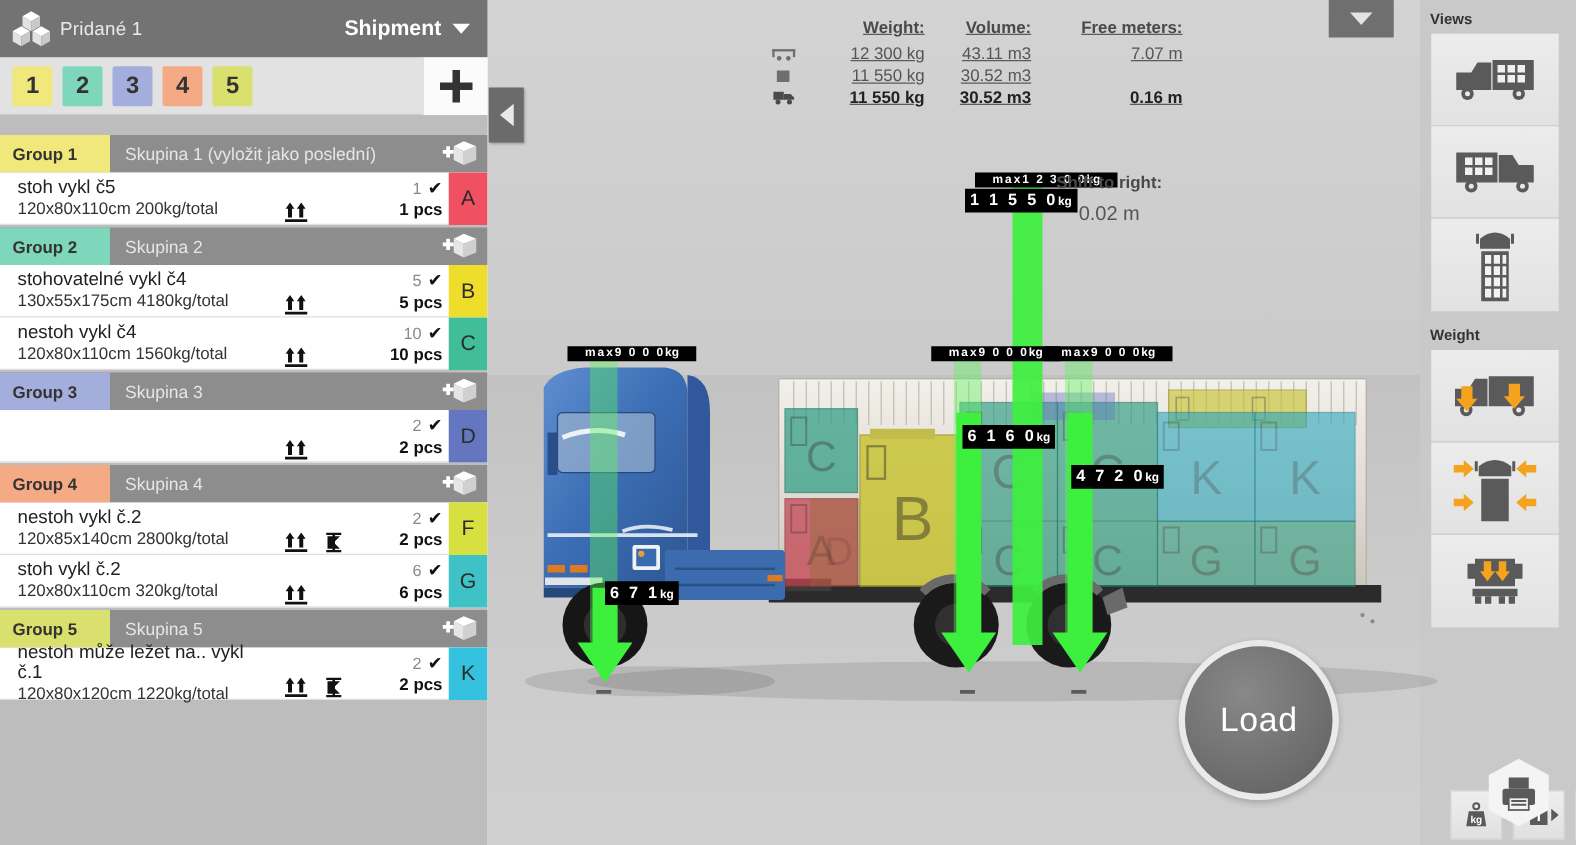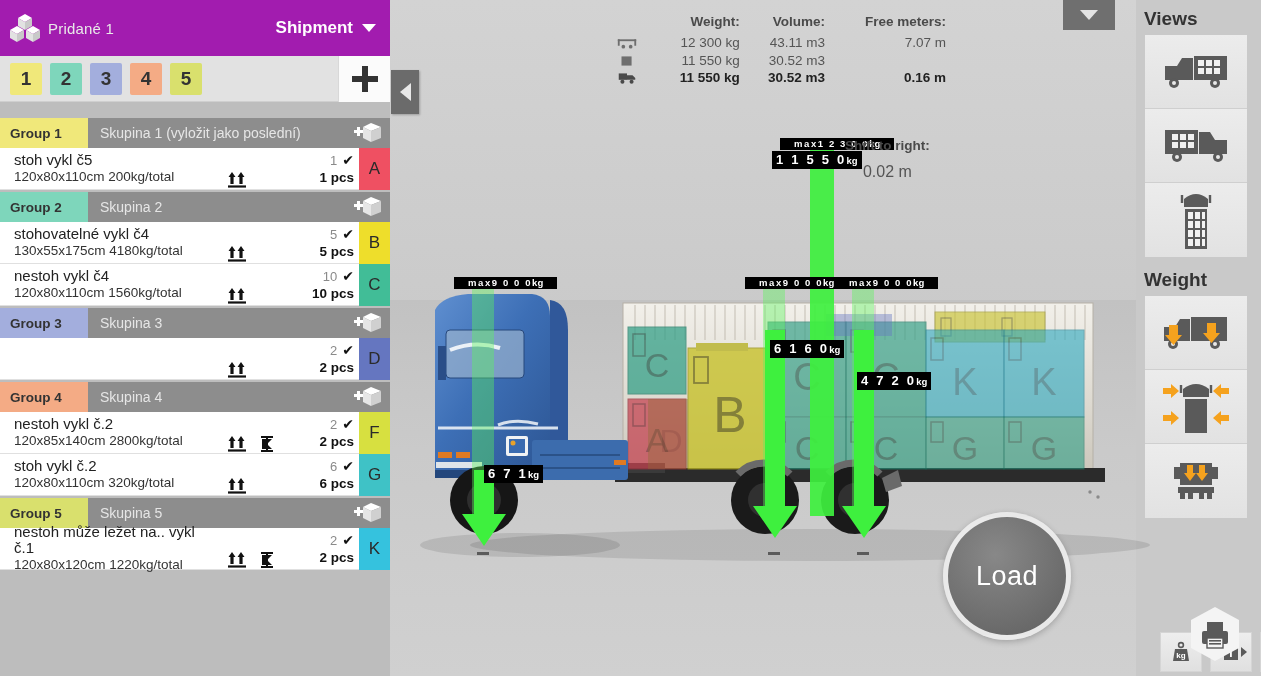--- a/index.html
+++ b/index.html
@@ -10,21 +10,21 @@
     position:relative;
     -webkit-font-smoothing:antialiased;
   }
 
   
   #left-panel{
     position:absolute; left:0; top:0; width:390px; height:676px;
     background:#fff; z-index:20;
   }
   #panel-header{
-    height:56px; background:#a21caf; display:flex; align-items:center;
+    height:46px; background:#737373; display:flex; align-items:center;
     padding:0 12px 0 10px; position:relative;
   }
   #logo-icon{ width:30px;height:30px;flex:0 0 30px; margin-right:8px;}
   #shipment-name{ color:#e9e9e9; font-size:15px; letter-spacing:.2px;}
   #shipment-select{
     margin-left:auto; display:flex; align-items:center; gap:9px;
     color:#fff; font-size:17px; font-weight:bold; cursor:pointer;
     padding-right:2px;
   }
   .caret-down{
@@ -99,21 +99,21 @@
   .caret-left{
     width:0;height:0;border-top:9px solid transparent;border-bottom:9px solid transparent;
     border-right:11px solid #e8e8e8;
   }
 
   
   #stats{
     position:absolute; left:616px; top:14px; width:330px;
     color:#5b5b5b; font-size:13.5px; z-index:6;
   }
-  #stats table{ border-collapse:collapse; width:100%;}
+  #stats table{ border-collapse:collapse; width:100%;text-decoration:underline;}
   #stats th{
     font-size:13.5px; font-weight:bold; color:#4a4a4a;
     text-align:right; padding:0 0 5px 0;
   }
   #stats td{ text-align:right; padding:1px 0; color:#555; white-space:nowrap;}
   #stats .icol{ width:34px; text-align:left;}
   #stats tr.bold td{ font-weight:bold; color:#222;}
   .stat-ico{ display:inline-block; width:22px; height:14px; vertical-align:middle;}
 
   #shift-block{
@@ -129,21 +129,21 @@
   }
   .caret-down-sm{
     width:0;height:0;border-left:9px solid transparent;border-right:9px solid transparent;
     border-top:10px solid #e3e3e3;
   }
 
   
   #right-panel{
     position:absolute; right:0; top:0; width:125px; height:676px; z-index:8;
   }
-  .rp-title{ font-size:19px; font-weight:bold; color:#333; padding:8px 0 5px 8px;}
+  .rp-title{ font-size:12px; font-weight:bold; color:#333; padding:8px 0 5px 8px;}
   .rp-btn{
     width:102px; height:74px; margin-left:9px;
     background:linear-gradient(180deg,#ececec 0%,#e2e2e2 100%);
     border-bottom:1px solid #cfcfcf;
     display:flex;align-items:center;justify-content:center; cursor:pointer;
   }
   .rp-btn:last-of-type{ border-bottom:none;}
   .rp-group{ margin-bottom:4px;}
 
   

